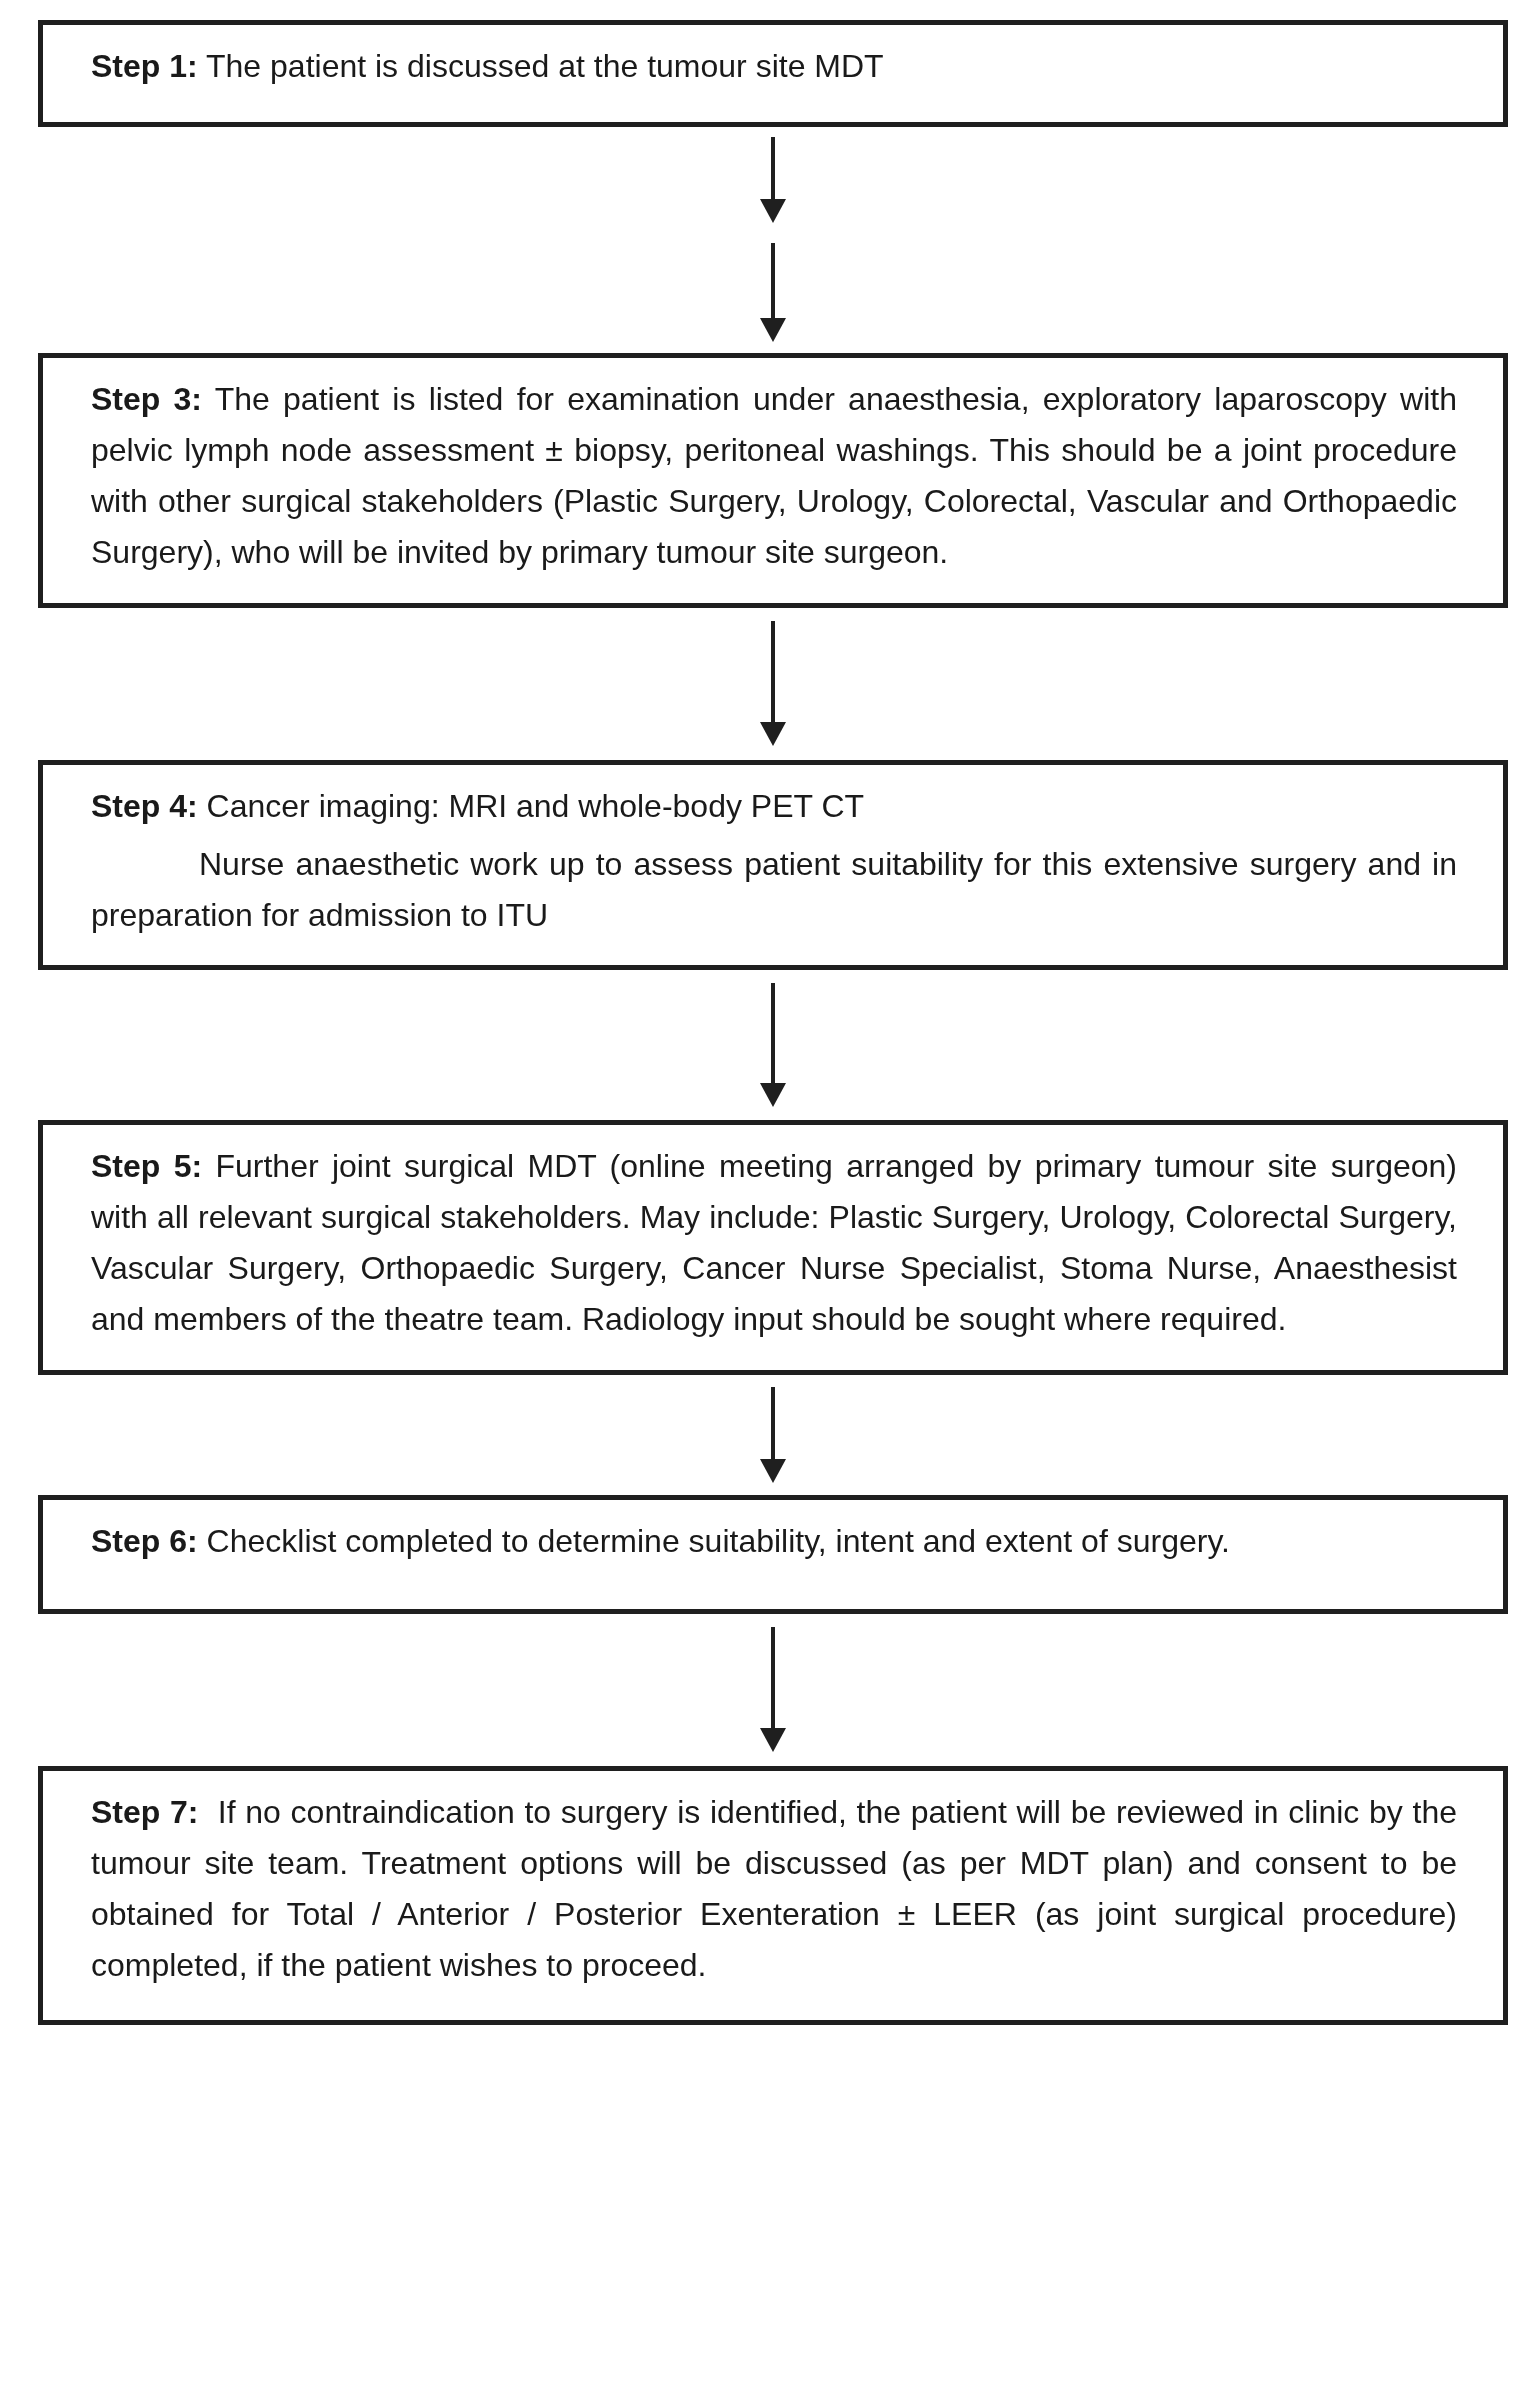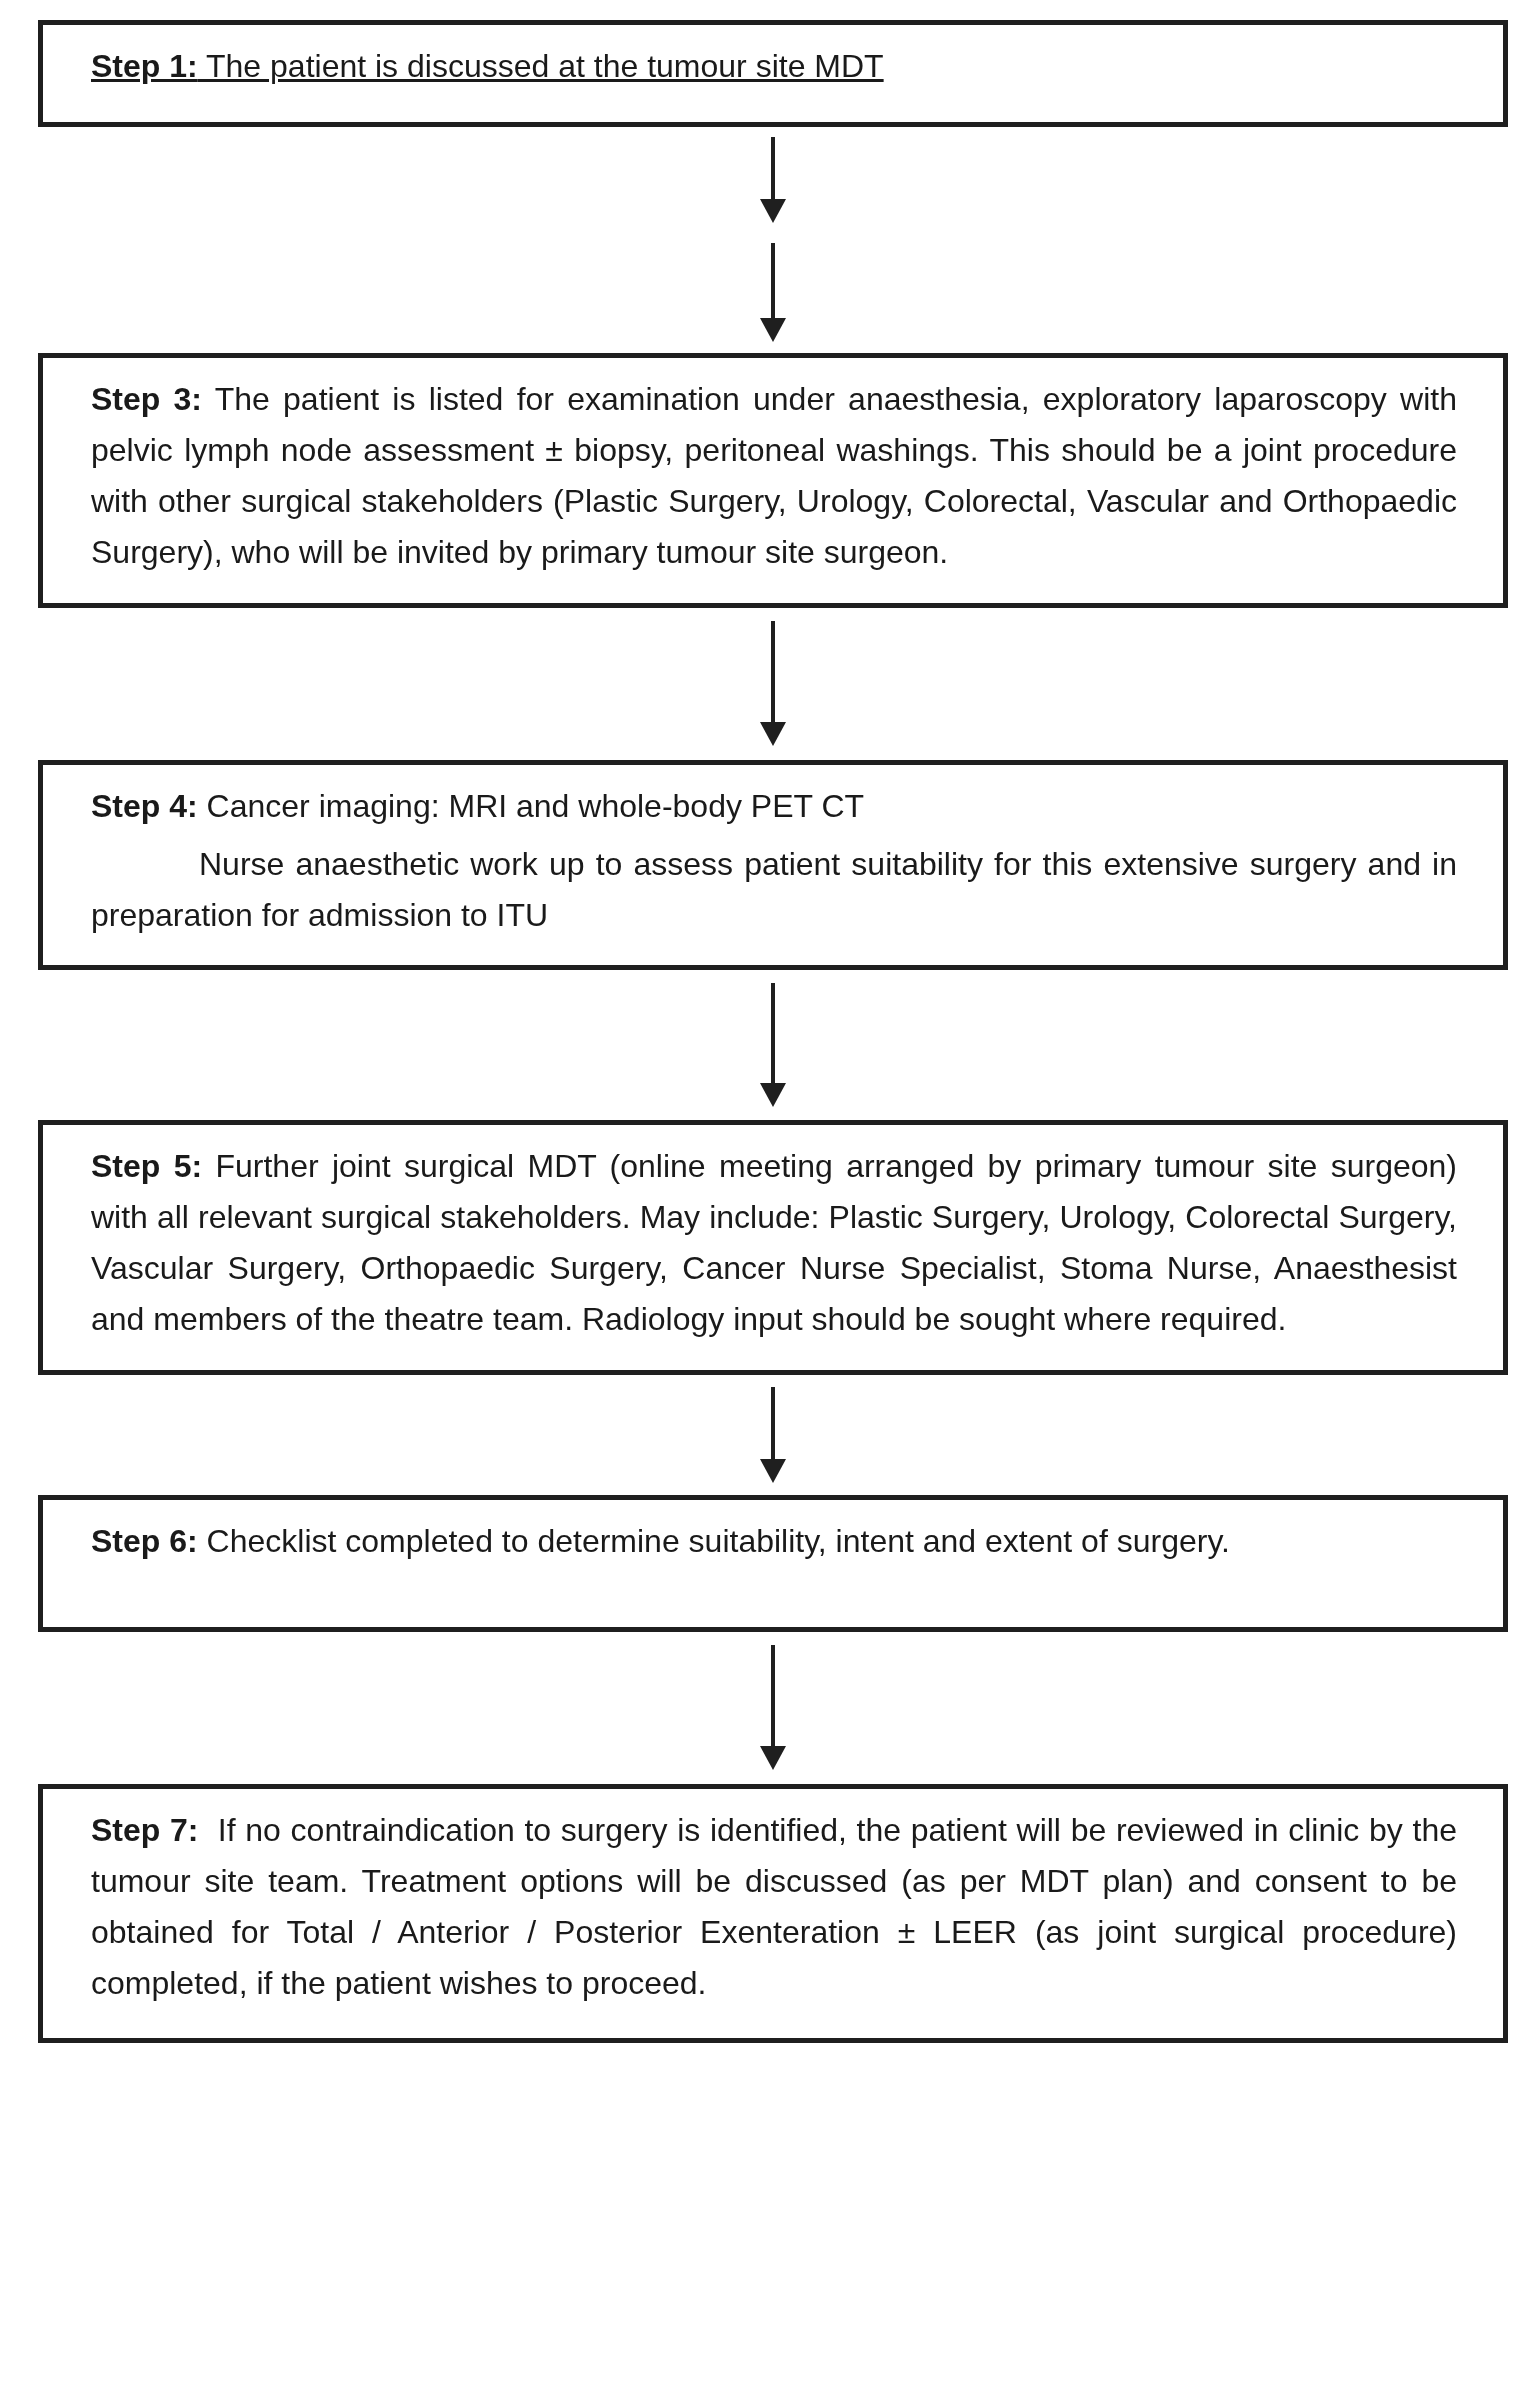--- a/index.html
+++ b/index.html
@@ -33,26 +33,26 @@
   .step-box p {
     margin: 0;
     text-align: justify;
   }
   .step-box p.no-justify {
     text-align: left;
   }
   .step-label {
     font-weight: bold;
   }
-  .box-step1 { padding-bottom: 30px; text-decoration: underline; }
+  .box-step1 { padding-bottom: 30px; }
   .box-step4 .para2 {
     margin-top: 7.2px;
     text-indent: 108px;
   }
-  .box-step6 { padding-bottom: 60px; }
+  .box-step6 { padding-bottom: 42px; }
   .box-step7 { padding-bottom: 29px; }
   .gap {
     display: flex;
     justify-content: center;
     align-items: center;
   }
   .gap-1 { height: 105px; }
   .gap-2 { height: 121px; }
   .gap-3 { height: 152px; }
   .gap-4 { height: 150px; }

